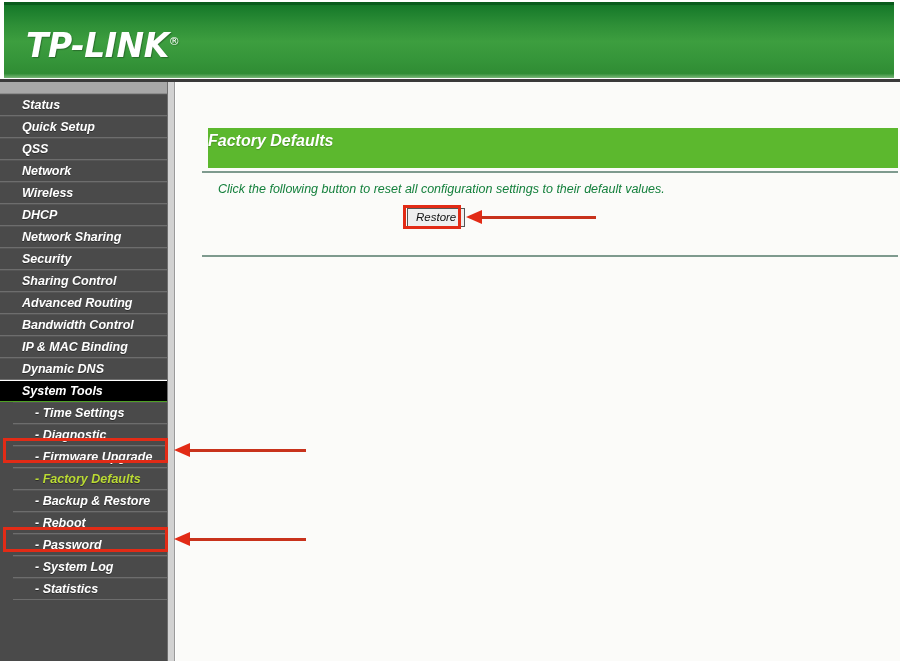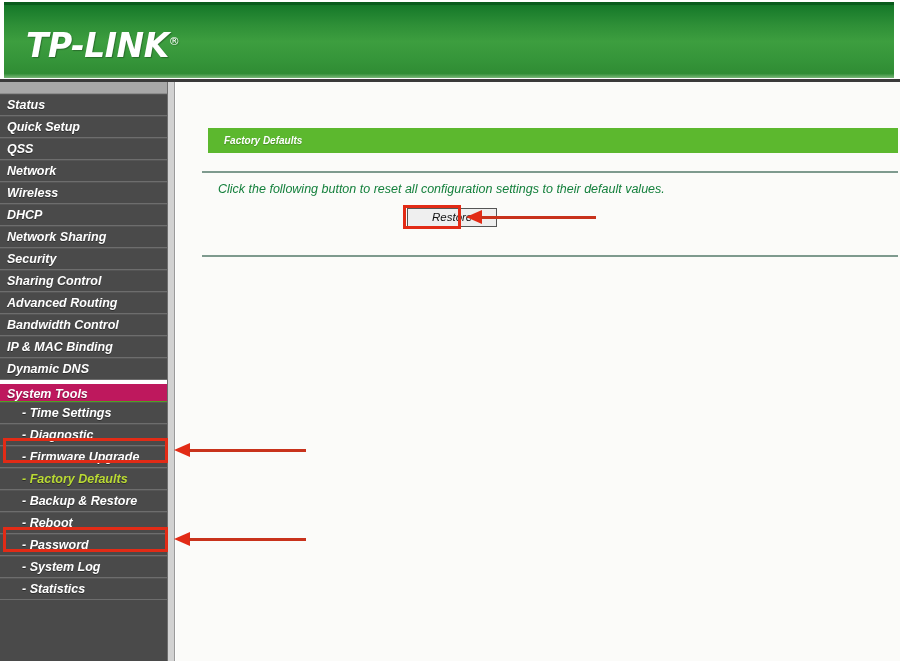--- a/index.html
+++ b/index.html
@@ -84,39 +84,40 @@
   }
   #sidebar-top-strip {
     height: 12px;
     background: #a8a8a8;
     border-bottom: 1px solid #8d8d8d;
   }
   .menu-item {
     position: relative;
     height: 22px;
     line-height: 21px;
-    padding-left: 7px;
+    padding-left: 22px;
     color: #ffffff;
     font-size: 12.5px;
     font-weight: bold;
     background: #4a4a4a;
     border-bottom: 1px solid #6d6d6d;
     border-top: 1px solid #555555;
     white-space: nowrap;
     overflow: hidden;
     text-shadow: 0 1px 0 rgba(0,0,0,0.4);
   }
   .menu-item.sub {
     padding-left: 22px;
+    margin-left: 13px;
   }
   .menu-item.active {
-    background: #be185d;
+    background: #000000;
     color: #ffffff;
     border-bottom: 1px solid #4ea024;
-    border-top: 4px solid #ffffff;
+    border-top: 1px solid #ffffff;
   }
   .menu-item.selected-sub {
     color: #bada34;
   }
 
   
   #sidebar-gap {
     position: absolute;
     left: 168px;
     top: 82px;
@@ -134,27 +135,26 @@
     width: 724px;
     height: 579px;
     background: #fbfbf9;
   }
 
   #panel-title {
     position: absolute;
     left: 32px;
     top: 46px;
     width: 690px;
-    height: 25px;
+    height: 40px;
     background: #5cb82e;
     color: #ffffff;
-    font-size: 10px;
+    font-size: 16px;
     font-weight: bold;
     line-height: 25px;
-    padding-left: 16px;
     text-shadow: 0 1px 1px rgba(0,0,0,0.22);
     white-space: nowrap;
     overflow: hidden;
   }
 
   .hrule {
     position: absolute;
     left: 26px;
     width: 696px;
     height: 2px;
@@ -172,21 +172,21 @@
     white-space: nowrap;
   }
 
   #restore-button {
     position: absolute;
     left: 231px;
     top: 126px;
     min-width: 52px;
     height: 19px;
     line-height: 17px;
-    padding: 0 24px;
+    padding: 0 8px;
     background: #efefef;
     border: 1px solid #555555;
     color: #111111;
     font-size: 11.5px;
     text-align: center;
     font-family: "Liberation Sans", sans-serif;
     cursor: pointer;
   }
 
   

